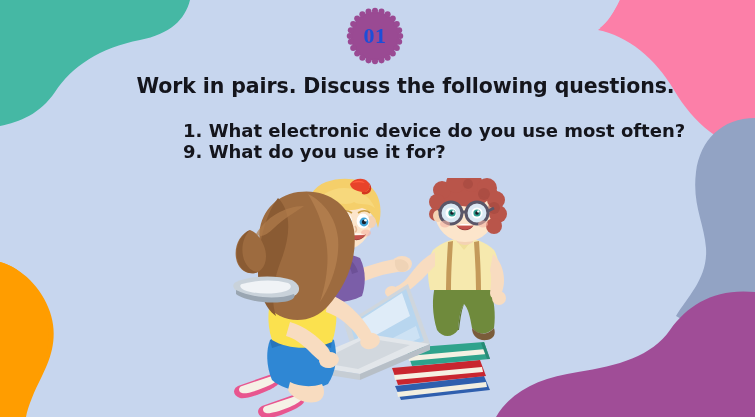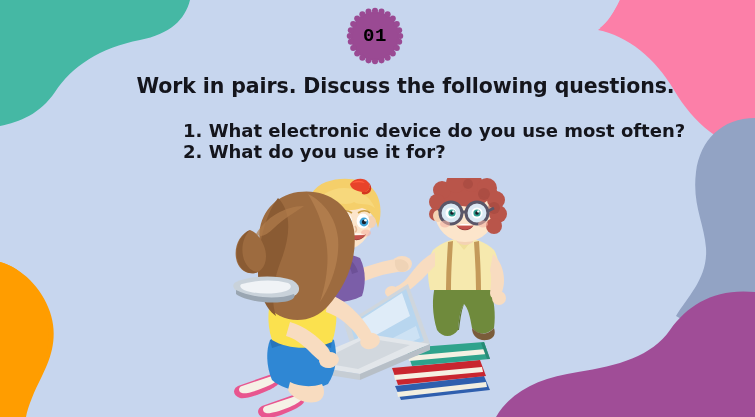--- a/index.html
+++ b/index.html
@@ -14,22 +14,22 @@
   }
   .bg-layer{position:absolute;inset:0;width:755px;height:417px;}
 
   
   .badge{
     position:absolute;left:346px;top:7px;width:58px;height:58px;
   }
   .badge svg{display:block;width:58px;height:58px;}
   .badge-num{
     position:absolute;inset:0;display:flex;align-items:center;justify-content:center;
-    color:#000000;font-weight:bold;font-size:19px;letter-spacing:.5px;
-    font-family:Liberation Mono, monospace;
+    color:#1d4ed8;font-weight:bold;font-size:22px;letter-spacing:.5px;
+    font-family:Liberation Serif, serif;
     padding-bottom:1px;
   }
 
   
   .heading{
     position:absolute;left:0;top:74px;width:755px;text-align:center;
     color:#14151c;font-weight:bold;font-size:20.5px;letter-spacing:-0.1px;
     font-family:"DejaVu Sans", sans-serif;
     padding-left:28px;
   }
@@ -97,21 +97,21 @@
         </g>
       </g>
     </svg>
     <div class="badge-num">01</div>
   </div>
 
   <div class="heading">Work in pairs. Discuss the following questions.</div>
 
   <div class="questions">
     <div class="q-line">1. What electronic device do you use most often?</div>
-    <div class="q-line">2. What do you use it for?</div>
+    <div class="q-line">9. What do you use it for?</div>
   </div>
 
   <div class="illo">
     <svg viewBox="0 0 290 239">
 
       <g>
 
         <path fill="#6f8a3c" d="M203,108 L258,108 C262,122 264,136 262,150 C254,158 246,157 240,150 C238,138 236,130 232,126 C228,132 227,142 226,152 C220,160 211,160 205,152 C200,136 200,120 203,108 Z"></path>
         <path fill="#5d7632" d="M232,126 C229,134 228,144 227,152 L226,152 C227,142 228,132 232,126 Z"></path>
 

